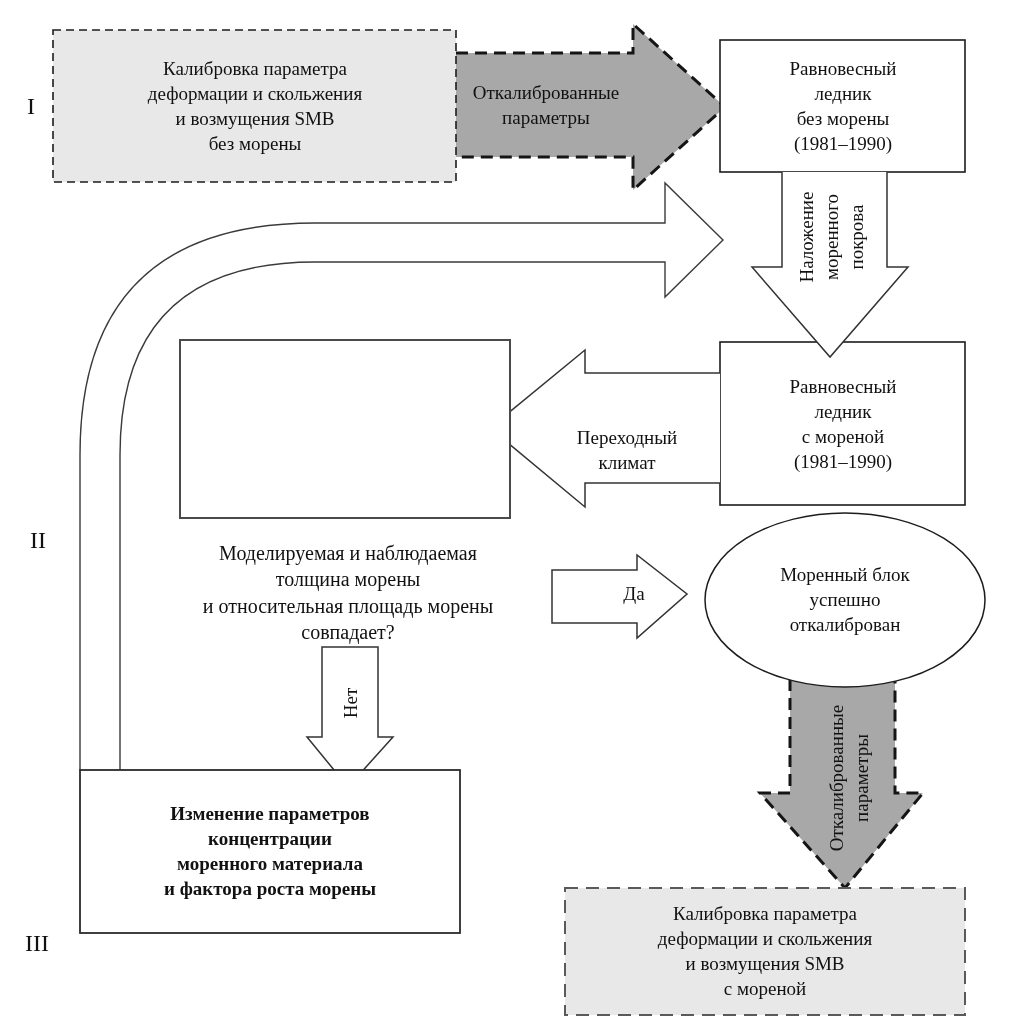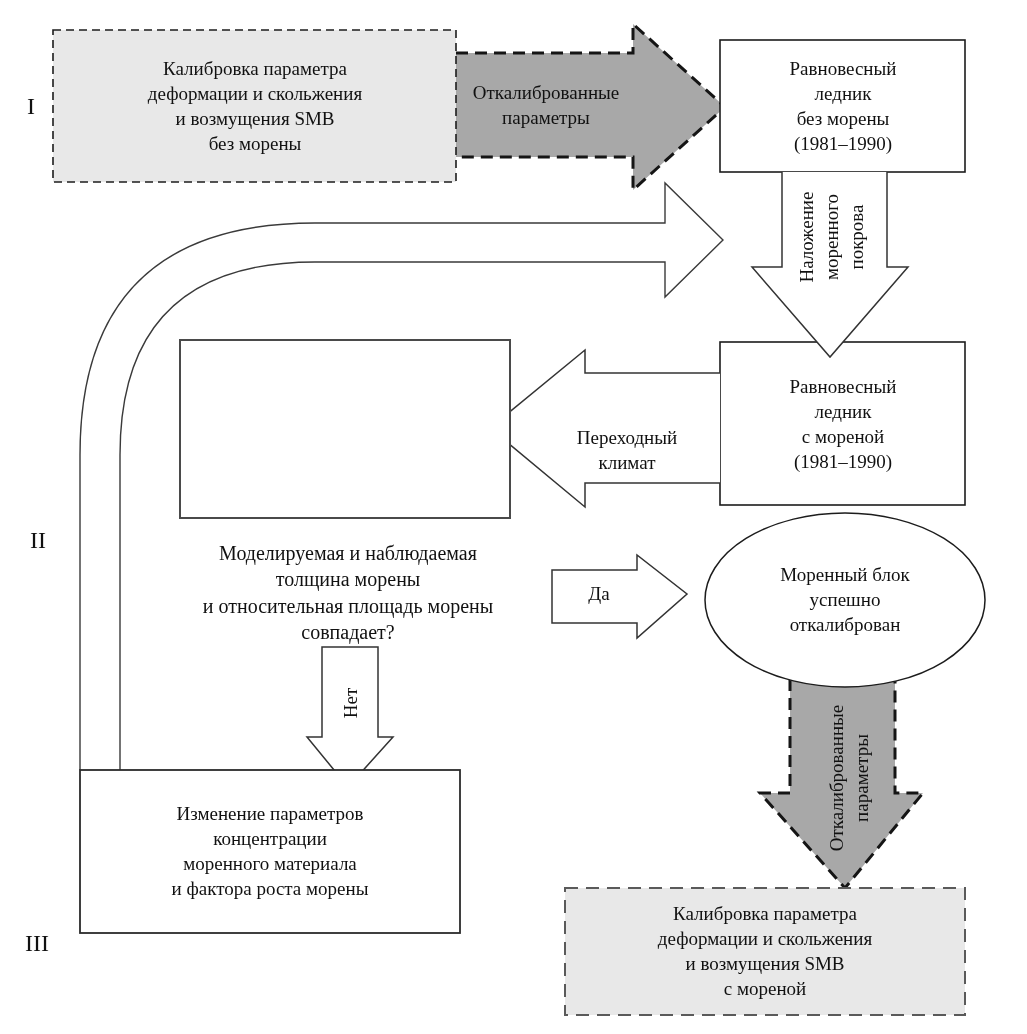--- a/index.html
+++ b/index.html
@@ -74,21 +74,21 @@
 ледник
 без морены
 (1981–1990)</div>
 
   <div class="txt" style="left:843px;top:424px;width:230px;">Равновесный
 ледник
 с мореной
 (1981–1990)</div>
 
 
-  <div class="txt" style="left:270px;top:851px;width:370px;">Изменение параметров
+  <div class="txt" style="left:270px;top:851px;width:370px;font-weight:bold;">Изменение параметров
 концентрации
 моренного материала
 и фактора роста морены</div>
 
   <div class="txt" style="left:845px;top:600px;width:250px;">Моренный блок
 успешно
 откалиброван</div>
 
   <div class="txt" style="left:765px;top:951px;width:390px;">Калибровка параметра
 деформации и скольжения
@@ -103,20 +103,20 @@
 покрова</div>
 
   <div class="txt" style="left:627px;top:428px;width:180px;margin-top:22px;">Переходный
 климат</div>
 
   <div class="txt question" style="left:348px;top:593px;width:440px;">Моделируемая и наблюдаемая
 толщина морены
 и относительная площадь морены
 совпадает?</div>
 
-  <div class="txt" style="left:599px;top:594px;">Да</div>
+  <div class="txt" style="left:634px;top:594px;">Да</div>
 
   <div class="txt rot" style="left:351px;top:703px;">Нет</div>
 
   <div class="txt rot" style="left:849px;top:778px;">Откалиброванные
 параметры</div>
 
 </div>
 
 </body></html>

